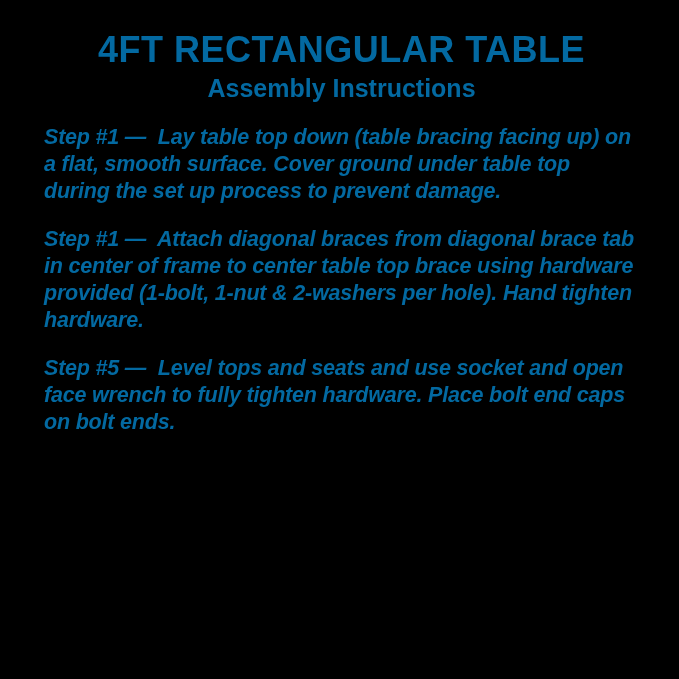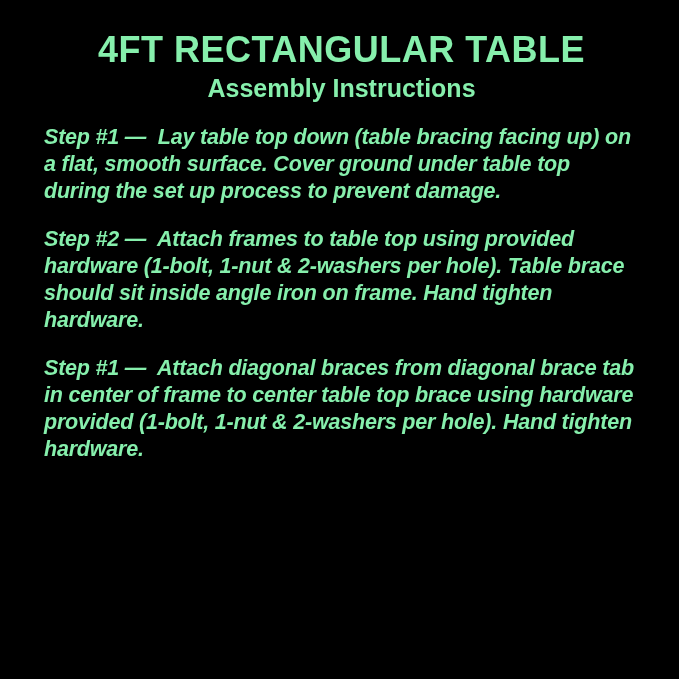--- a/index.html
+++ b/index.html
@@ -5,21 +5,21 @@
   html, body {
     margin: 0;
     padding: 0;
     background: #000000;
   }
   .card {
     position: relative;
     width: 679px;
     height: 679px;
     background: #000000;
-    color: #86efac;
+    color: #0369a1;
     font-family: "Liberation Sans", sans-serif;
     font-weight: bold;
     overflow: hidden;
     box-sizing: border-box;
     padding: 30px 40px 0 44px;
   }
   .header {
     text-align: center;
     margin-bottom: 22px;
   }
@@ -54,21 +54,21 @@
 
   <div class="header">
     <h1 class="title">4FT RECTANGULAR TABLE</h1>
     <h2 class="subtitle">Assembly Instructions</h2>
   </div>
 
   <div class="steps">
 
     <p class="step"><span>Step #1</span><span> —  </span><span>Lay table top down (table bracing facing up) on a flat, smooth surface. Cover ground under table top during the set up process to prevent damage.</span></p>
 
-    <p class="step"><span>Step #2</span><span> —  </span><span>Attach frames to table top using provided hardware (1-bolt, 1-nut &amp; 2-washers per hole). Table brace should sit inside angle iron on frame. Hand tighten hardware.</span></p>
 
     <p class="step"><span>Step #1</span><span> —  </span><span>Attach diagonal braces from diagonal brace tab in center of frame to center table top brace using hardware provided (1-bolt, 1-nut &amp; 2-washers per hole). Hand tighten hardware.</span></p>
 
 
+    <p class="step"><span>Step #5</span><span> —  </span><span>Level tops and seats and use socket and open face wrench to fully tighten hardware. Place bolt end caps on bolt ends.</span></p>
 
   </div>
 
 </div>
 
 </body></html>

